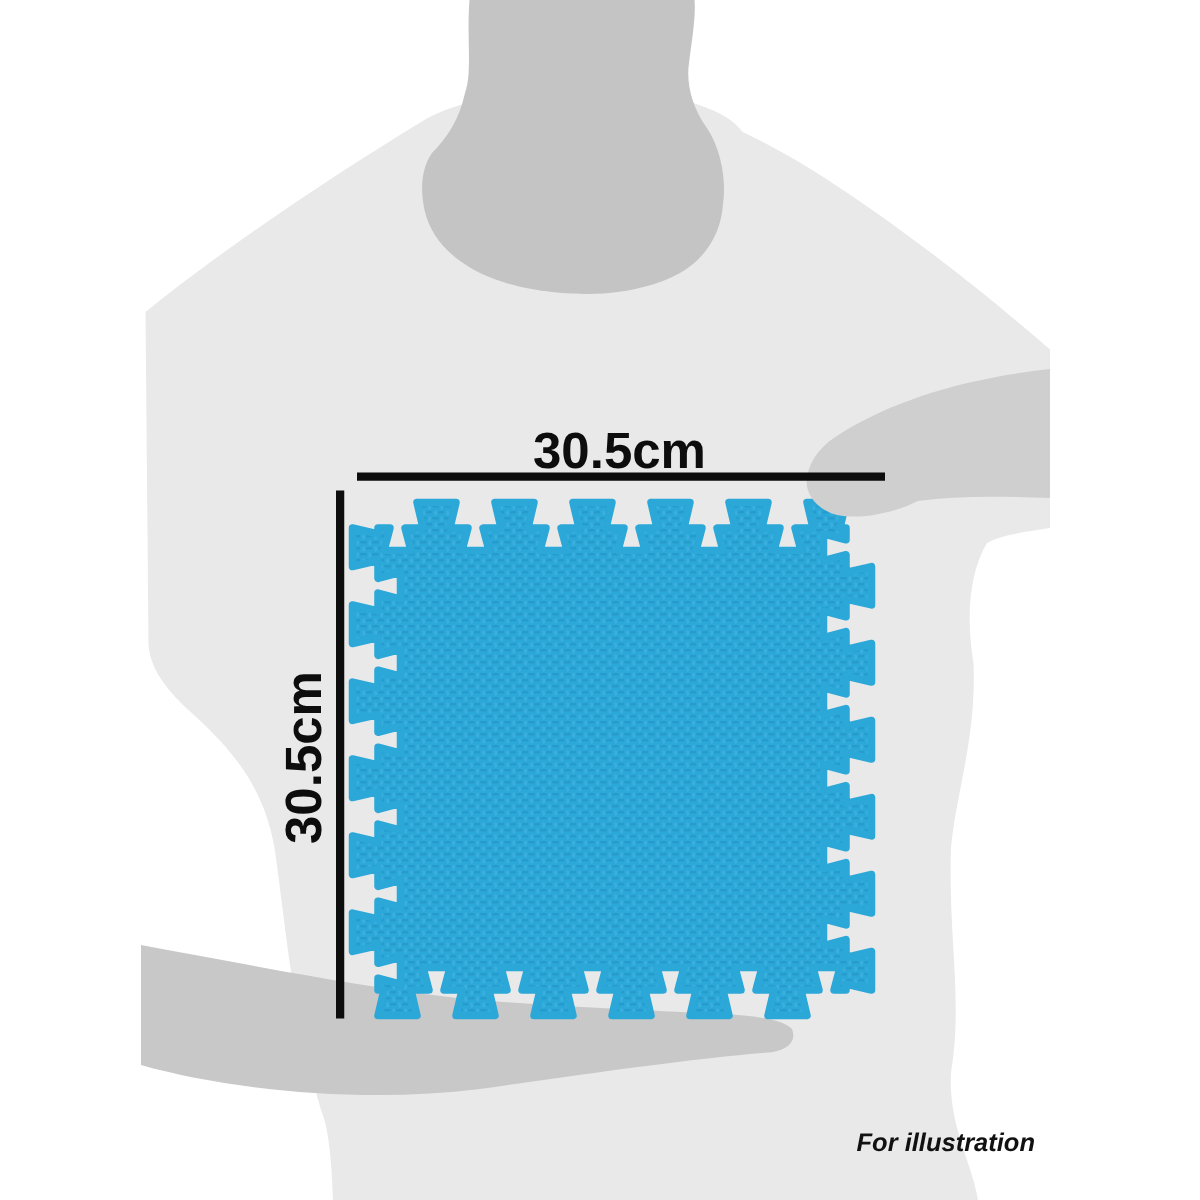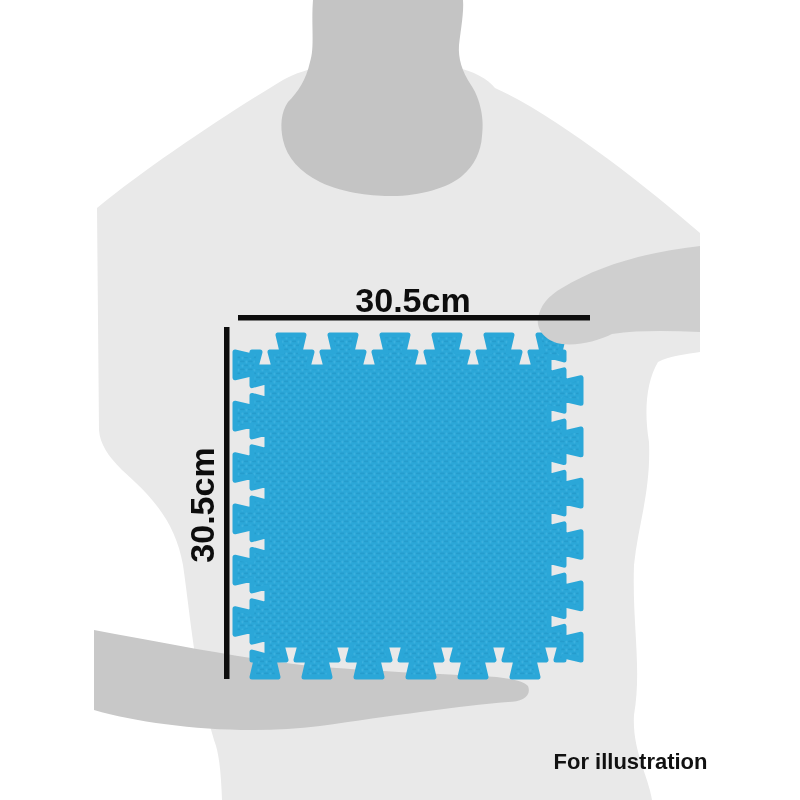--- a/index.html
+++ b/index.html
@@ -23,22 +23,23 @@
   .weave-dark{fill:var(--mat-blue-dark,#2194c5);}
   .weave-light{fill:var(--mat-blue-light,#46b5e3);}
   .dim-line{fill:var(--dimension-line,#0d0d0d);}
   .dim-label{
     font-family:"Liberation Sans", sans-serif;
     font-size:34px;font-weight:bold;
     fill:var(--dimension-line,#0d0d0d);
   }
   .disclaimer{
     position:absolute;left:543px;top:751px;width:175px;
-    text-align:center;font-weight:bold;font-size:22px;line-height:22px;
+    text-align:center;font-weight:bold;font-size:17px;line-height:22px;
     color:var(--disclaimer-text,#111111);
+    font-style:italic;
   }
 </style>
 </head>
 <body>
 
 <div class="stage">
   <svg width="800" height="800" viewBox="0 0 800 800">
     <defs>
       <pattern id="weave" width="8" height="8" patternUnits="userSpaceOnUse">
         <rect width="8" height="8" class="weave-base"></rect>

